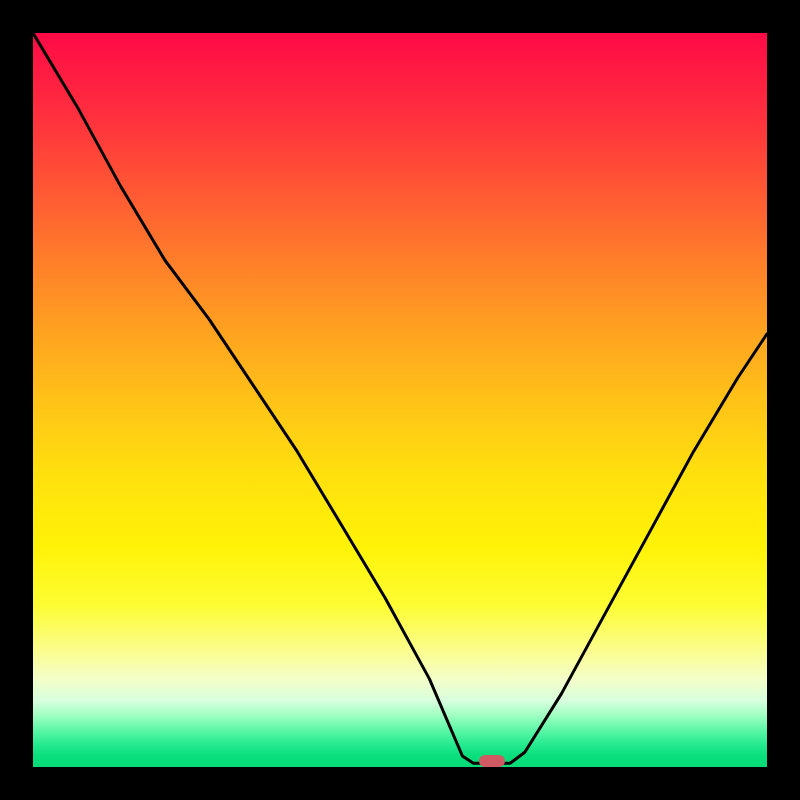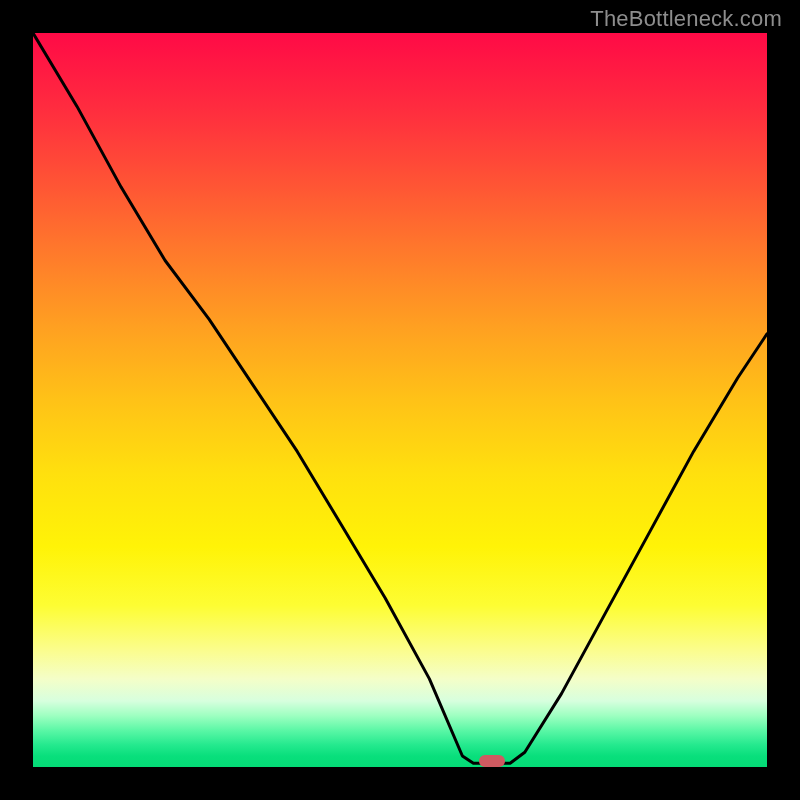--- a/index.html
+++ b/index.html
@@ -82,14 +82,13 @@
   <div class="plot-area">
     <div class="gradient"></div>
 
     <svg class="curve" viewBox="0 0 734 734" preserveAspectRatio="none">
       <path id="curve-path" d="M0.0 0.0 L44.0 73.4 L88.1 154.1 L132.1 227.5 L176.2 286.3 L220.2 352.3 L264.2 418.4 L308.3 491.8 L352.3 565.2 L396.4 645.9 L429.4 723.0 L440.4 730.3 L477.1 730.3 L491.8 719.3 L528.5 660.6 L572.5 579.9 L616.6 499.1 L660.6 418.4 L704.6 345.0 L734.0 300.9" fill="none" stroke="#000" stroke-width="3" stroke-linejoin="round" stroke-linecap="round"></path>
     </svg>
 
     <div id="marker" class="marker" style="left: 458.75px; top: 728.128px; background: rgb(207, 90, 97);"></div>
   </div>
 
-  <div class="watermark">TheBottleneck.com</div>
 </div>
 
 </body></html>

